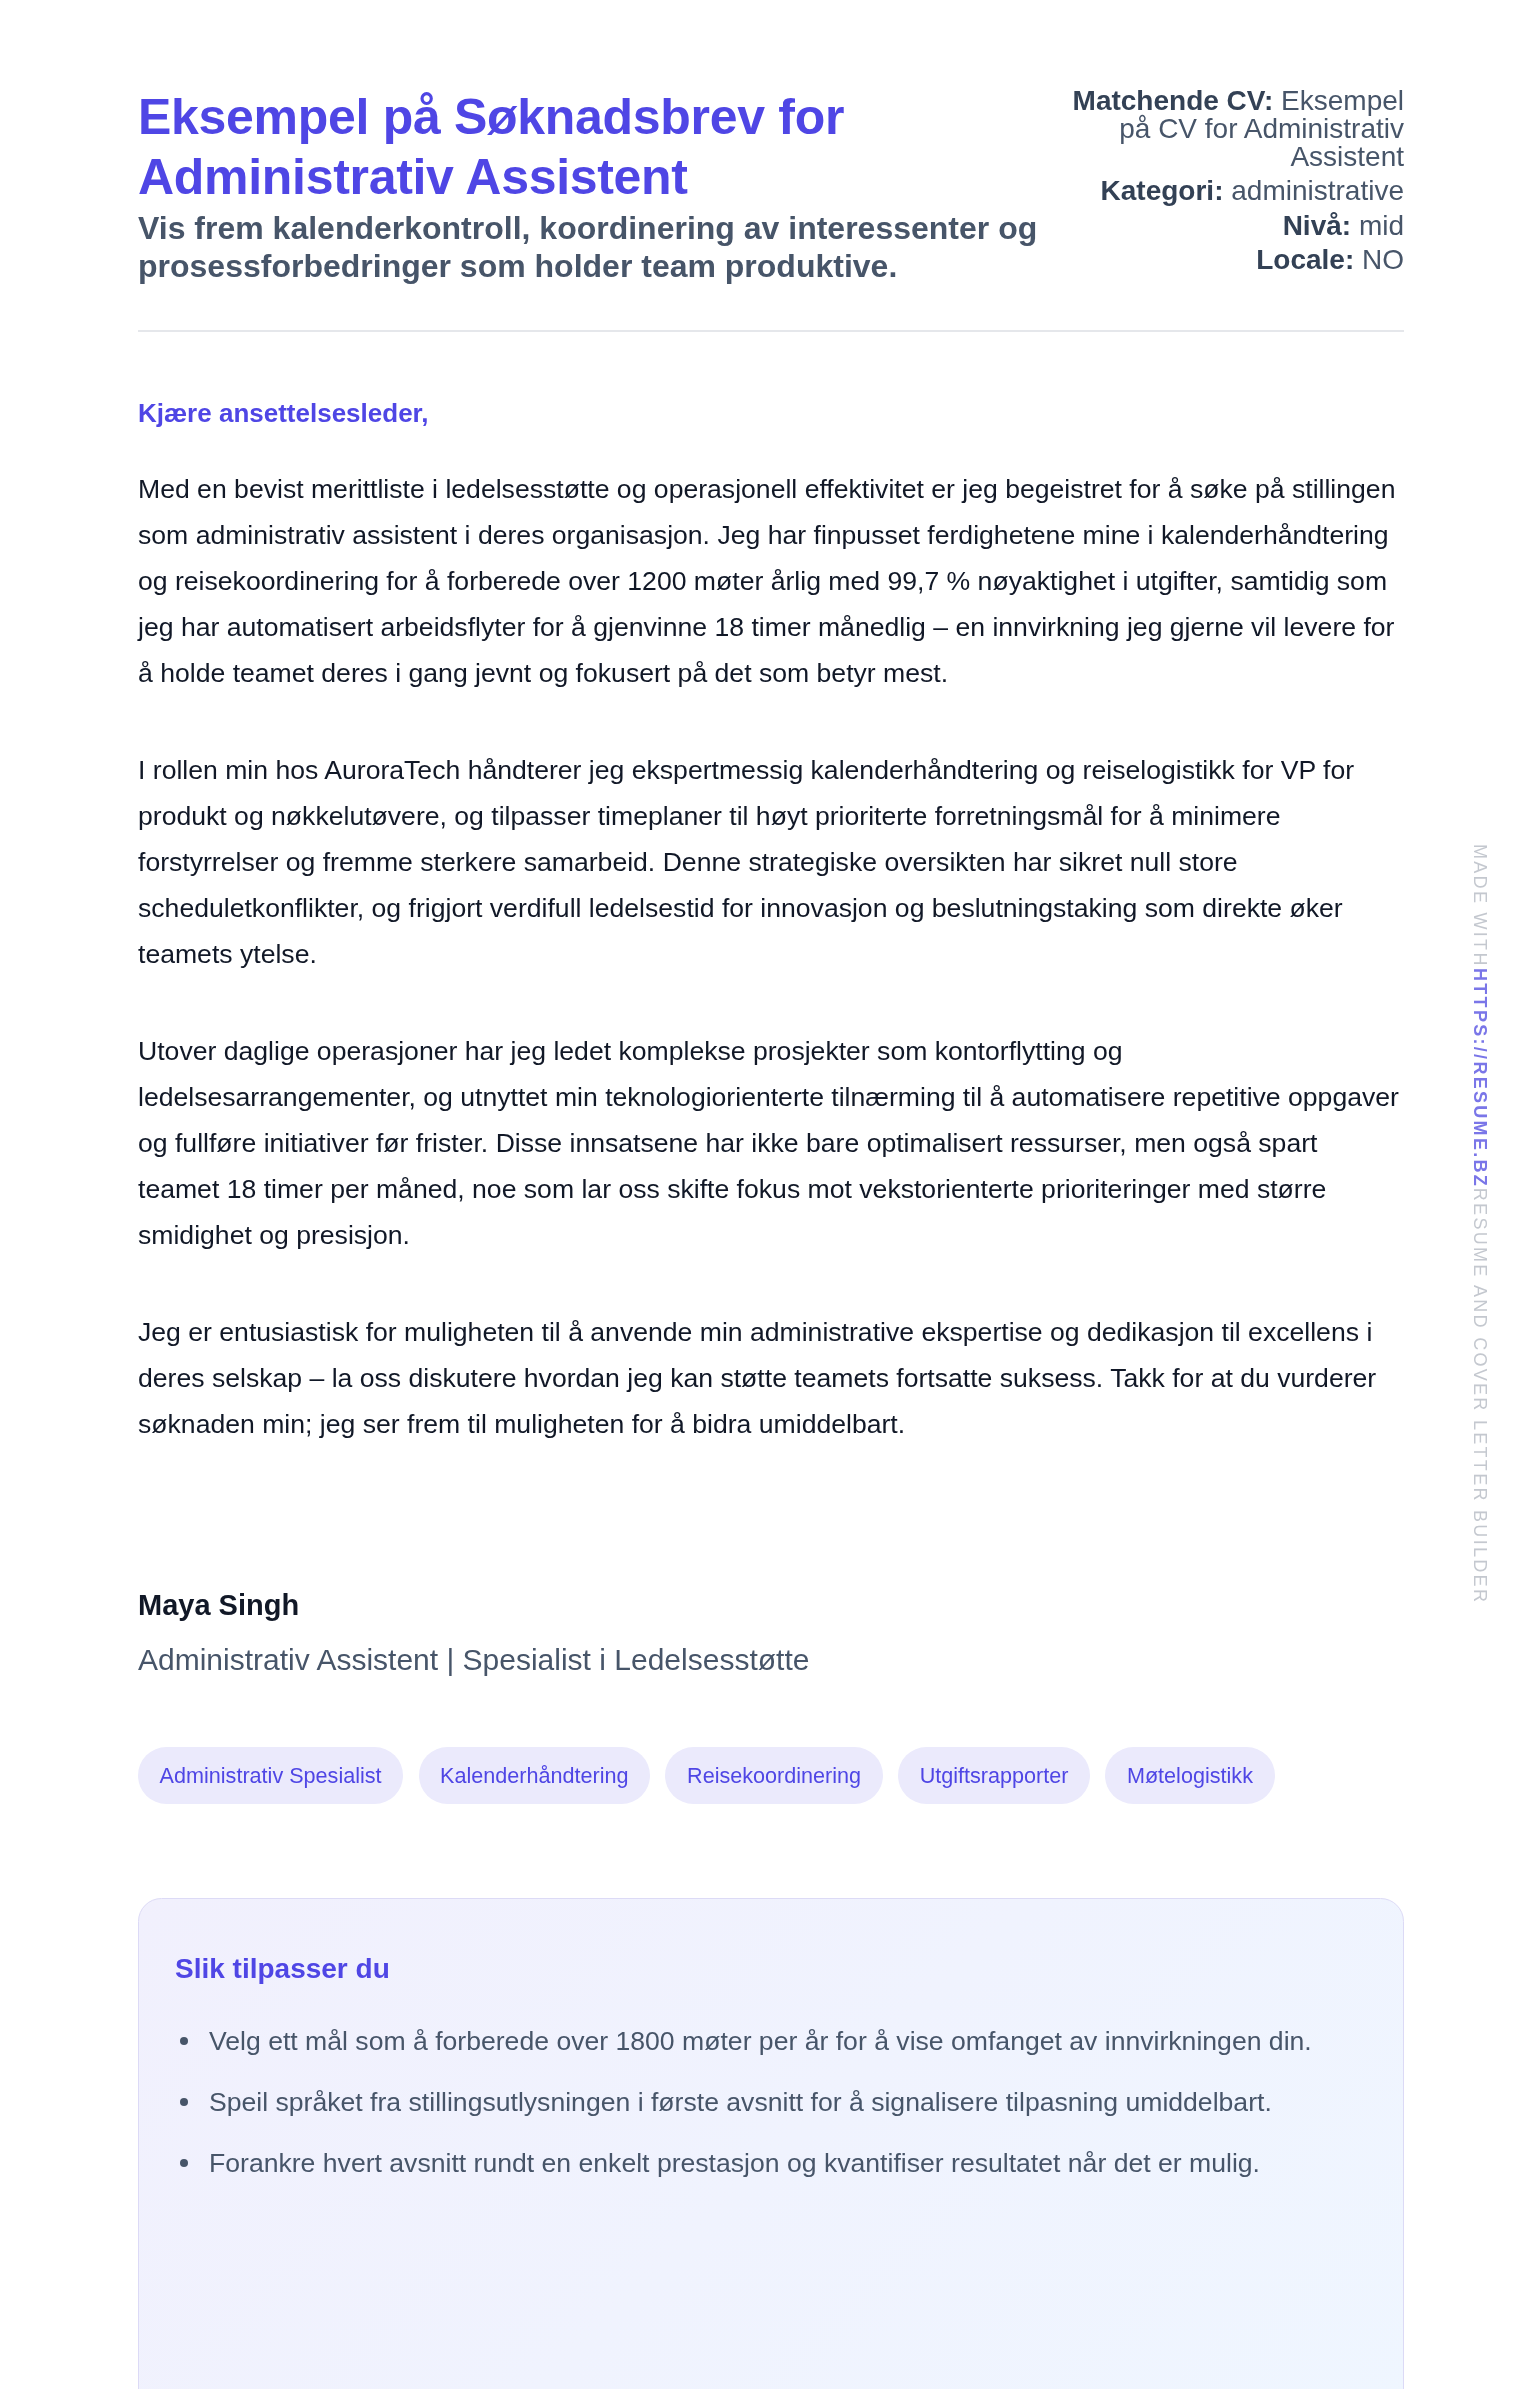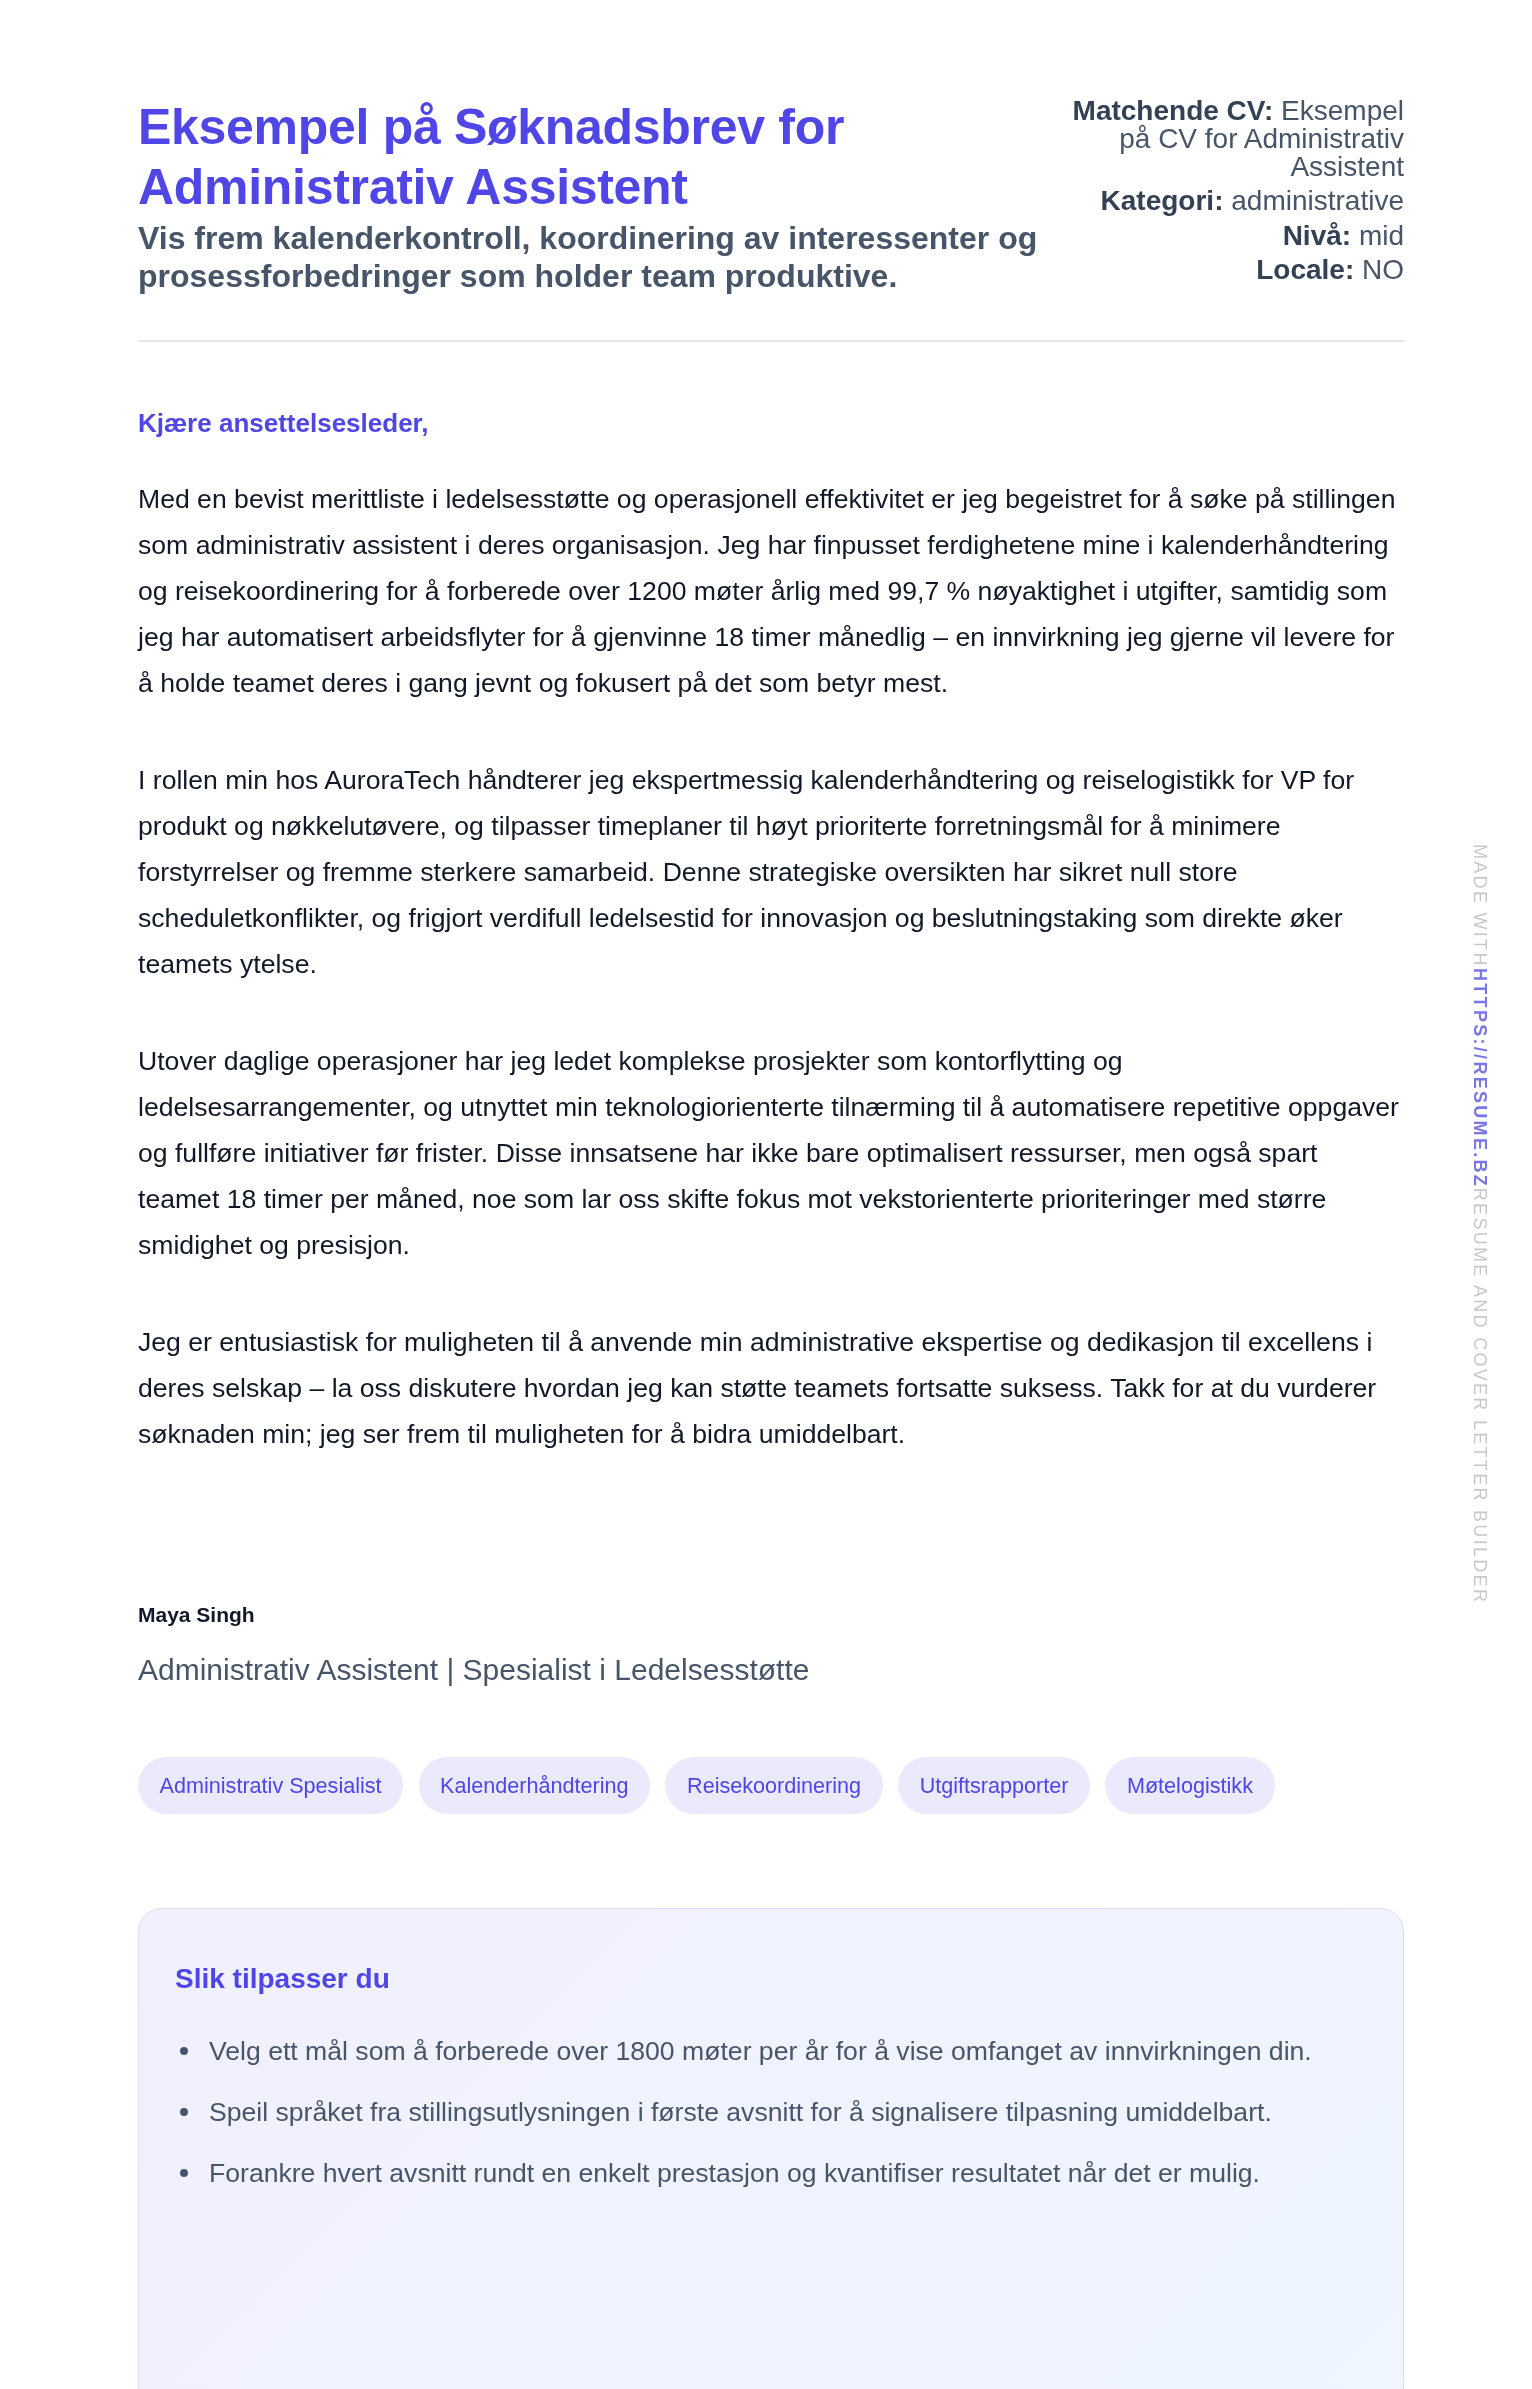--- a/index.html
+++ b/index.html
@@ -11,21 +11,21 @@
       width: 1533px;
       height: 2389px;
       position: relative;
       overflow: hidden;
       font-family: "Liberation Sans", "DejaVu Sans", sans-serif;
       color: #111827;
     }
     .page {
       position: absolute;
       left: 138px;
-      top: 10px;
+      top: 0;
       width: 1266px;
     }
     
     .header {
       position: relative;
       padding-top: 87px;
       height: 242px;
       border-bottom: 2.7px solid #e5e7eb;
       box-sizing: border-box;
       height: 332px;
@@ -82,21 +82,21 @@
       font-size: 26.6px;
       line-height: 46px;
       color: #111827;
     }
     .signature {
       position: absolute;
       top: 1587px;
       left: 0;
     }
     .sig-name {
-      font-size: 21px;
+      font-size: 29px;
       font-weight: 700;
       color: #111827;
       line-height: 36px;
       margin: 0;
     }
     .sig-title {
       font-size: 30px;
       color: #475569;
       line-height: 36px;
       margin: 19px 0 0 0;

